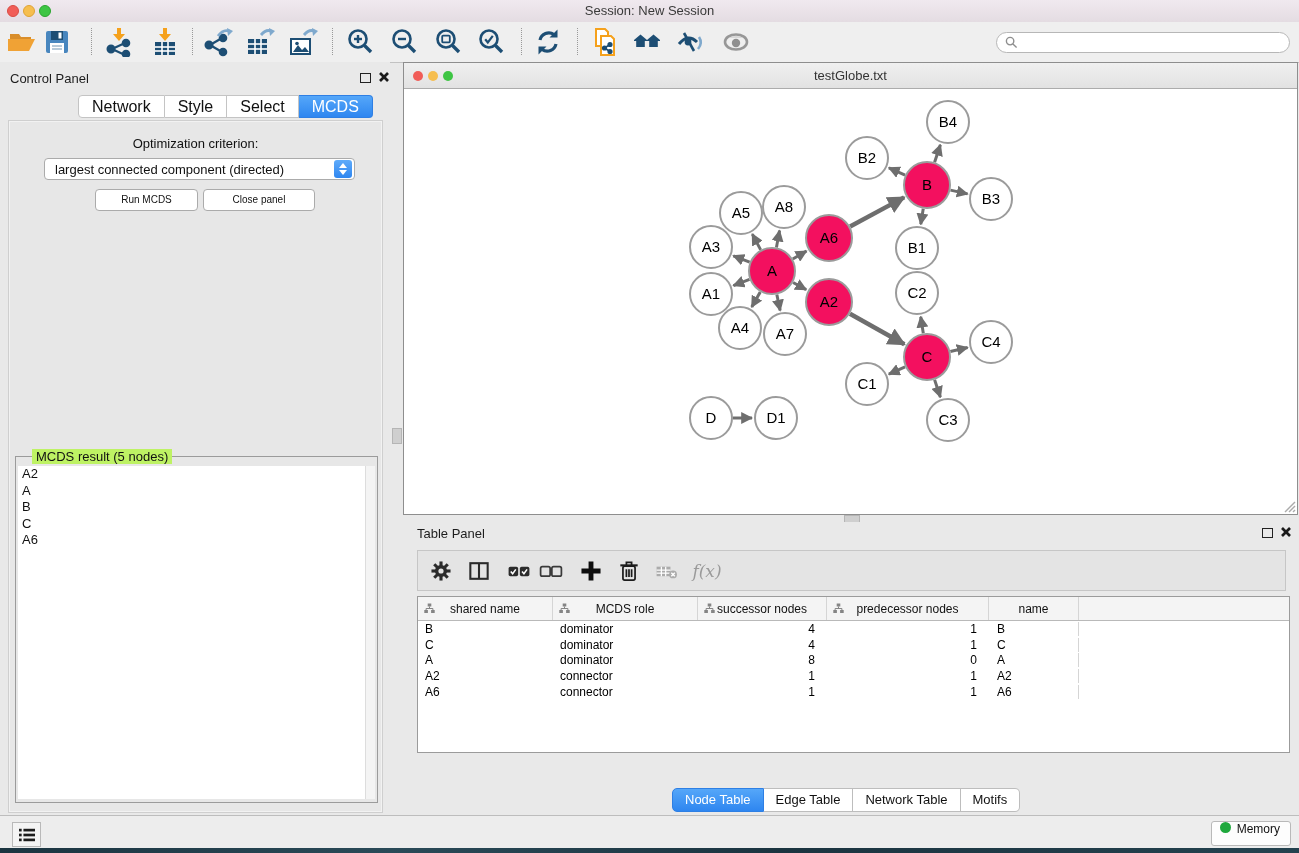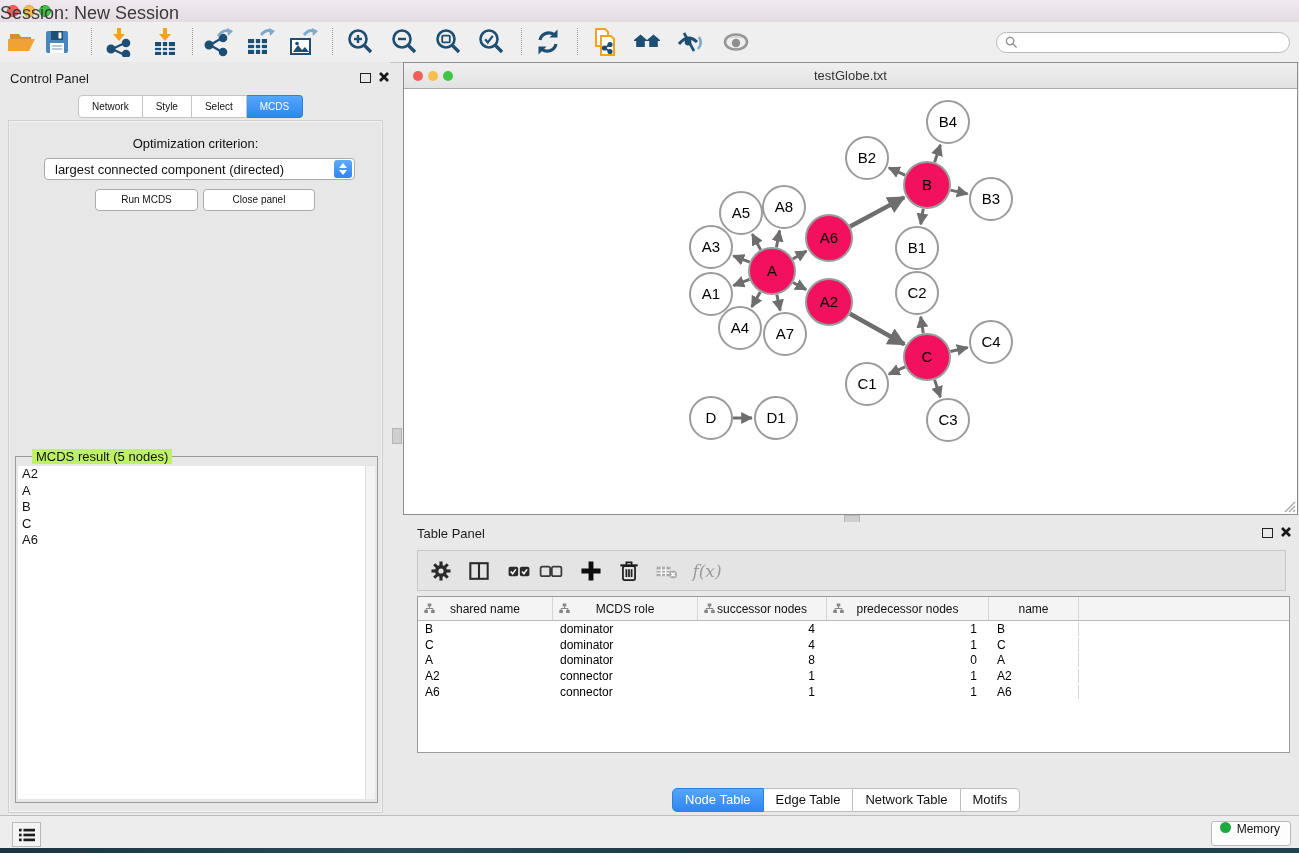--- a/index.html
+++ b/index.html
@@ -5,41 +5,41 @@
   html,body{margin:0;padding:0;background:#9a9a9a;}
   #root{position:relative;width:1299px;height:853px;overflow:hidden;background:#E9E9E9;
         font-family:"Liberation Sans","DejaVu Sans",sans-serif;color:#222;}
   
   #titlebar{position:absolute;left:0;top:0;width:1299px;height:22px;
     background:linear-gradient(#F0E9EF,#E4DCE2);border-bottom:1px solid #BCB4BA;}
   .tl{position:absolute;top:5px;width:12px;height:12px;border-radius:50%;cursor:pointer;}
   #tl-close{left:7px;background:#F15D58;border:1px solid #D94C44;box-sizing:border-box;}
   #tl-min{left:23px;background:#F6BE4F;border:1px solid #DFA336;box-sizing:border-box;}
   #tl-zoom{left:39px;background:#3EC544;border:1px solid #2BA52F;box-sizing:border-box;}
-  #main-title{position:absolute;left:0;top:3px;width:100%;font-size:18px;color:#3a3a3a;}
+  #main-title{position:absolute;left:0;top:3px;width:100%;text-align:center;font-size:13px;color:#3a3a3a;}
   
   #toolbar{position:absolute;left:0;top:22px;width:1299px;height:40px;background:#EFEFEF;
     border-bottom:1px solid #C2C2C2;}
   .tbtn{position:absolute;top:3px;width:34px;height:34px;display:flex;align-items:center;
     justify-content:center;cursor:pointer;}
   .tsep{position:absolute;top:6px;height:27px;width:0;border-left:1px dotted #999;}
   #searchbox{position:absolute;right:9px;top:10px;width:294px;height:21px;border:1px solid #B7B7B7;
     border-radius:11px;background:#fff;display:flex;align-items:center;padding:0 8px;box-sizing:border-box;}
   #searchbox svg{flex:0 0 auto;margin-right:4px;}
   #searchbox input{border:none;outline:none;flex:1;font-size:12px;background:transparent;
     font-family:"Liberation Sans","DejaVu Sans",sans-serif;}
   
   #control-panel{position:absolute;left:0;top:62px;width:390px;height:753px;background:#E9E9E9;}
   #cp-title{position:absolute;left:10px;top:9px;font-size:13px;color:#1d1d1d;text-align:center;}
   .float-btn{position:absolute;top:11px;width:11px;height:10px;border:1.5px solid #222;
     box-sizing:border-box;cursor:pointer;background:transparent;}
   .close-btn{position:absolute;top:9px;width:12px;height:12px;cursor:pointer;}
   #cp-float{left:360px;} #cp-close{left:378px;}
   .cptabs{position:absolute;left:78px;top:33px;display:flex;height:21px;}
-  .cptab{height:21px;line-height:21px;padding:0 13px;font-size:10px;background:#fff;
+  .cptab{height:21px;line-height:21px;padding:0 13px;font-size:16px;background:#fff;
     border:1px solid #C4C4C4;border-left:none;cursor:pointer;color:#111;}
   .cptab:first-child{border-left:1px solid #C4C4C4;border-radius:4px 0 0 4px;}
   .cptab:last-child{border-radius:0 4px 4px 0;}
   .cptab.active{background:linear-gradient(#55A7F9,#2E86F0);border-color:#2E7FE4;color:#fff;}
   #cp-content{position:absolute;left:8px;top:58px;width:373px;height:691px;background:#E7E7E7;
     border:1px solid #CFCFCF;box-shadow:inset 0 0 0 1px #F2F2F2;}
   #opt-label{position:absolute;left:0;top:15px;width:100%;text-align:center;font-size:13px;color:#111;}
   #criterion-combo{position:absolute;left:35px;top:37px;width:311px;height:22px;background:#fff;
     border:1px solid #ABABAB;border-radius:4px;box-sizing:border-box;cursor:pointer;text-decoration:underline;}
   #criterion-combo .val{position:absolute;left:10px;top:3px;font-size:13px;color:#111;white-space:nowrap;}

